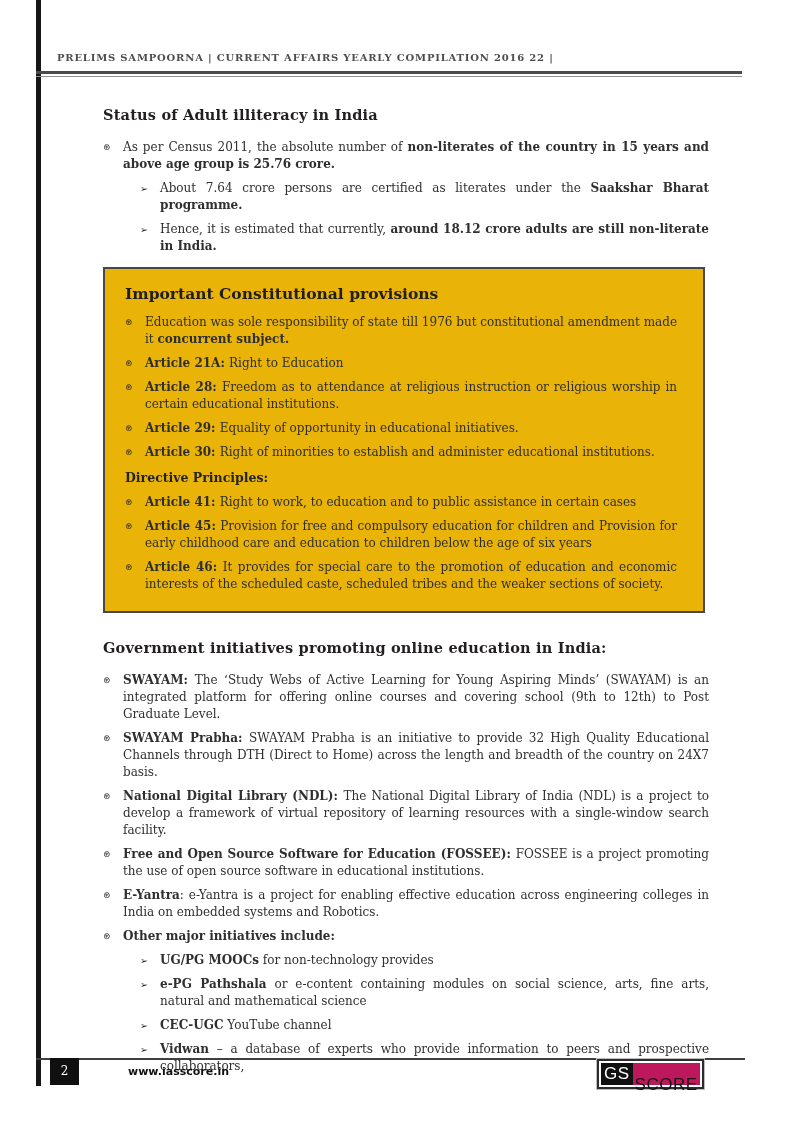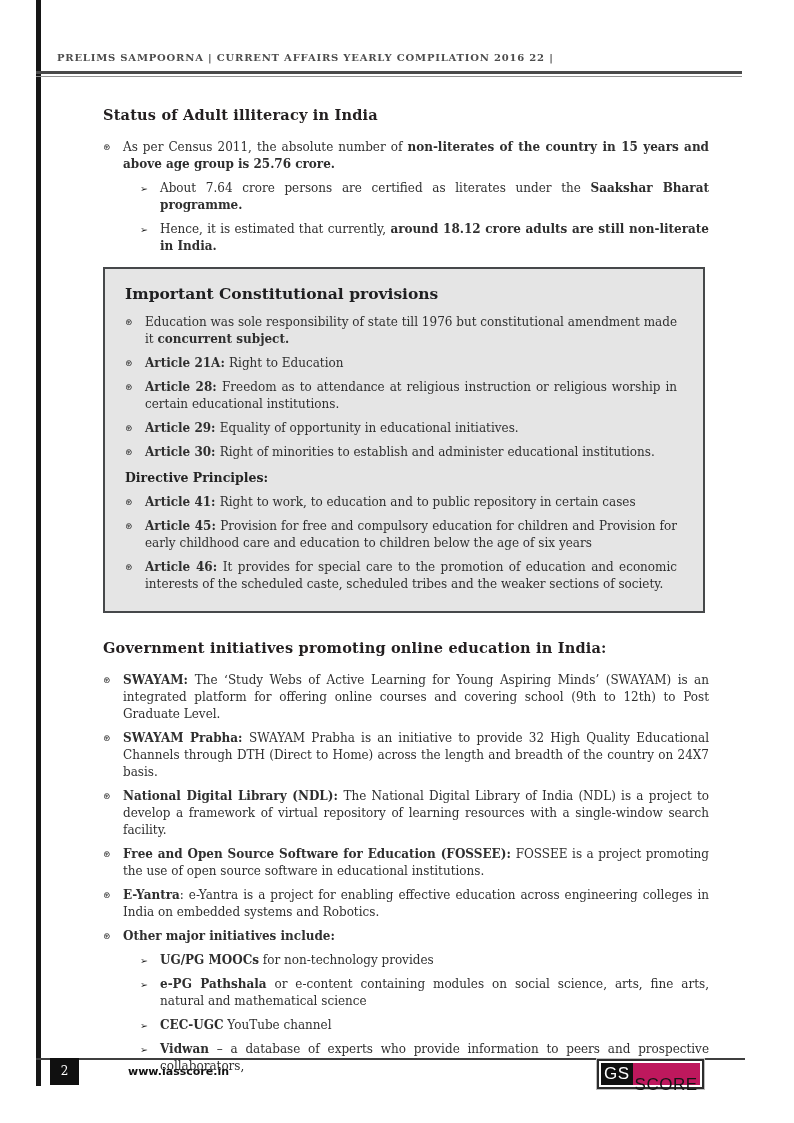--- a/index.html
+++ b/index.html
@@ -19,21 +19,21 @@
   .sec-heading{font-size:14.5px;font-weight:bold;color:#231f20;margin:0 0 14px 0;letter-spacing:0.2px;}
   .sec-heading + .list{margin-top:16px;}
   .list{margin-bottom:12px;}
   .item{display:flex;align-items:flex-start;margin-bottom:7px;font-size:12px;line-height:17px;}
   .item .txt{flex:1;text-align:justify;}
   .item .b{font-weight:bold;}
   .glyph{flex:0 0 20px;font-family:"DejaVu Sans",sans-serif;font-size:8.5px;line-height:17px;color:#1e1e1e;}
   .glyph.arrow{font-size:9.5px;}
   .lvl2{margin-left:37px;}
   
-  .info-box{background:#e5e5e5;border:2px solid #46484a;padding:13px 26px 11px 20px;margin:12px 4px 26px 0;}
+  .info-box{background:#eab308;border:2px solid #46484a;padding:13px 26px 11px 20px;margin:12px 4px 26px 0;}
   .box-title{font-size:15.5px;font-weight:bold;color:#1f1f21;margin:2px 0 11px 0;}
   .box-subhead{font-size:12.5px;font-weight:bold;color:#242424;margin:9px 0 9px 0;}
   
   .footer-rule{position:absolute;left:36px;top:1058px;width:709px;height:0;border-top:2px solid #3f3f3f;}
   .page-num{position:absolute;left:50px;top:1058px;width:29px;height:27px;background:#101010;color:#ffffff;
     font-size:12px;text-align:center;line-height:27px;}
   .website{position:absolute;left:100px;top:1058px;height:27px;line-height:27px;
     font-family:"DejaVu Sans",sans-serif;font-weight:bold;font-size:11px;color:#111111;text-decoration:none;margin-left:28px;}
   .logo{position:absolute;left:597px;top:1059px;height:22px;display:flex;align-items:stretch;
     border:2px solid #2c2c2c;background:#ffffff;padding:2px;box-shadow:0 0 0 1px #bdbdbd;}
@@ -85,21 +85,21 @@
         <span class="glyph">⊛</span>
         <div class="txt"><span class="b">Article 29: </span><span>Equality of opportunity in educational initiatives.</span></div>
       </div>
       <div class="item">
         <span class="glyph">⊛</span>
         <div class="txt"><span class="b">Article 30: </span><span>Right of minorities to establish and administer educational institutions.</span></div>
       </div>
       <div class="box-subhead">Directive Principles:</div>
       <div class="item">
         <span class="glyph">⊛</span>
-        <div class="txt"><span class="b">Article 41: </span><span>Right to work, to education and to public repository in certain cases</span></div>
+        <div class="txt"><span class="b">Article 41: </span><span>Right to work, to education and to public assistance in certain cases</span></div>
       </div>
       <div class="item">
         <span class="glyph">⊛</span>
         <div class="txt"><span class="b">Article 45: </span><span>Provision for free and compulsory education for children and Provision for early childhood care and education to children below the age of six years</span></div>
       </div>
       <div class="item">
         <span class="glyph">⊛</span>
         <div class="txt"><span class="b">Article 46: </span><span>It provides for special care to the promotion of education and economic interests of the scheduled caste, scheduled tribes and the weaker sections of society.</span></div>
       </div>
     </div>

